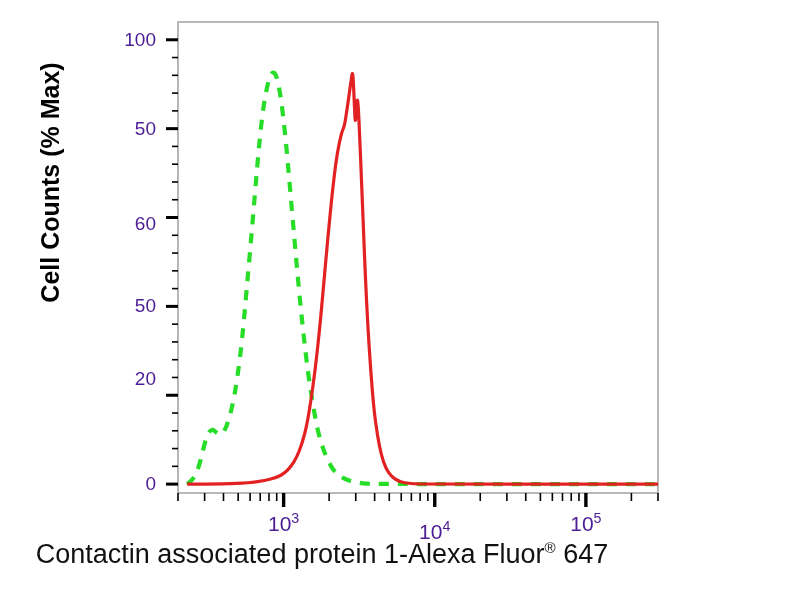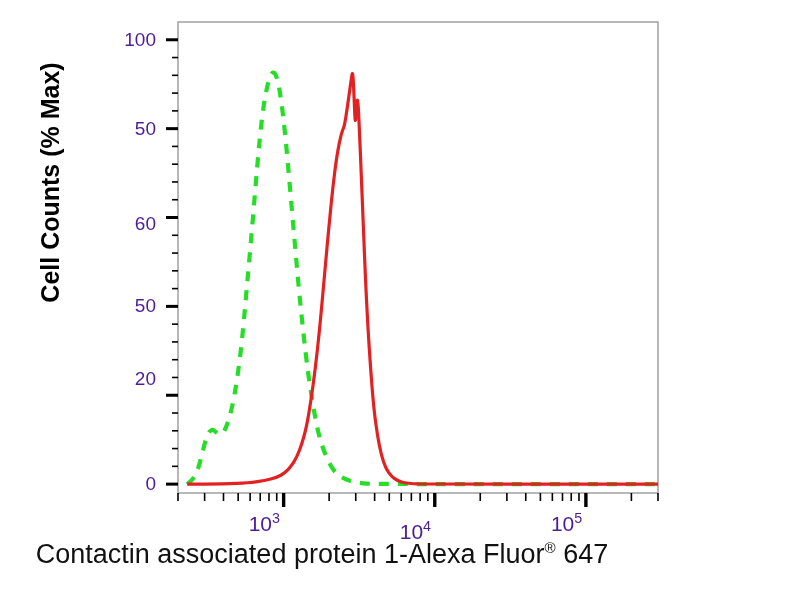--- a/index.html
+++ b/index.html
@@ -53,20 +53,21 @@
     position: absolute;
     font-size: 19px;
     color: #4c1d95;
     white-space: nowrap;
   }
   .ylab {
     text-align: right;
     width: 46px;
   }
   .xlab {
+    text-align: center;
     width: 70px;
     font-size: 21px;
   }
   .xlab sup {
     font-size: 0.68em;
     vertical-align: super;
     line-height: 0;
   }
 </style>
 </head>

